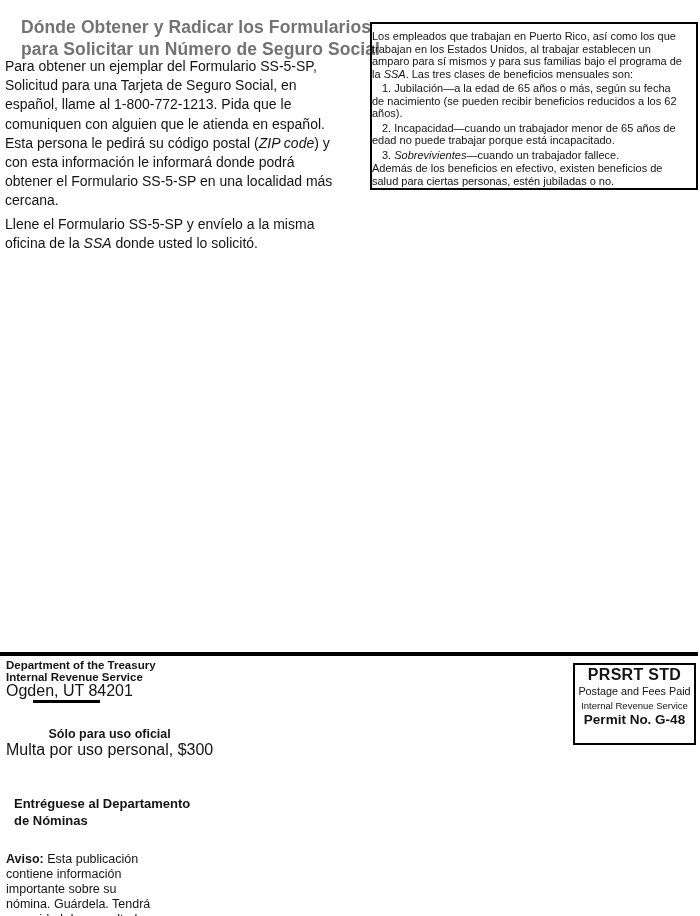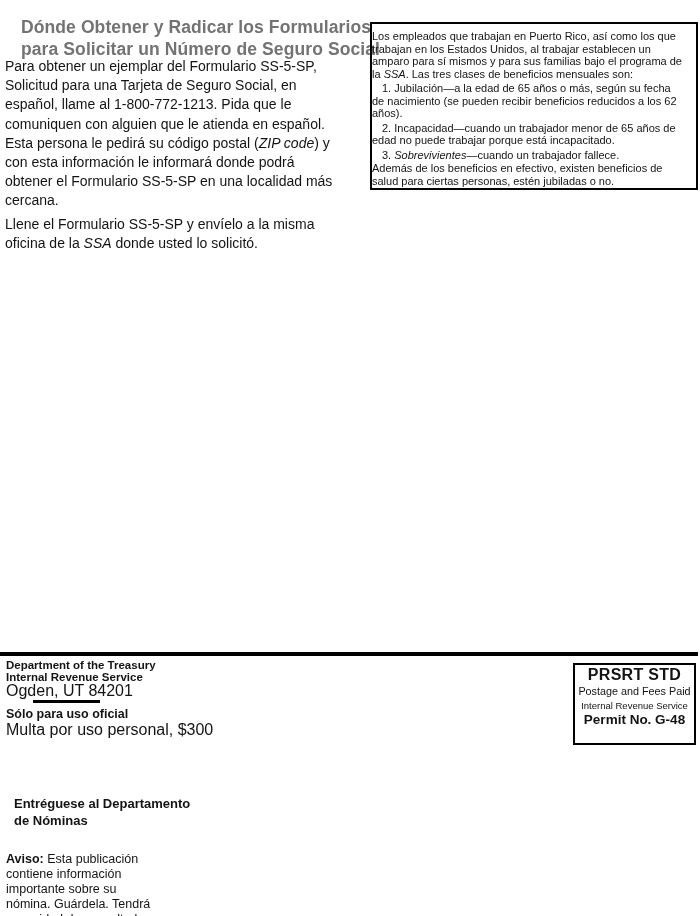--- a/index.html
+++ b/index.html
@@ -31,21 +31,21 @@
   .benefits-box p { margin:0; white-space:pre-line; }
   .benefits-box p.item  { text-indent:10px; margin-top:2px; }
   .benefits-box p.outro { margin-top:1px; }
 
   .rule-main  { position:absolute; left:0;  top:652px; width:698px; height:4px; background:#000; }
   .rule-small { position:absolute; left:33px; top:700px; width:67px; height:3px; background:#000; }
 
   .mailer { position:absolute; left:6px; top:660px; font-size:11.5px; line-height:11.5px; }
   .mailer .addr { font-size:16px; margin-top:2px; }
 
-  .official-use { position:absolute; left:6px; top:707px; }
+  .official-use { position:absolute; left:6px; top:727px;text-align:center; }
   .official-use .label   { font-size:12.5px; font-weight:700; line-height:14px; }
   .official-use .penalty { font-size:16px; line-height:14px; margin-top:2px; }
 
   .postage-box {
     position:absolute; left:573px; top:663px; width:123px; height:82px;
     box-sizing:border-box; border:2px solid #000; text-align:center; 
   }
   .postage-class  { font-size:16px; font-weight:700; line-height:19px; letter-spacing:0.3px; }
   .postage-paid   { font-size:10.8px; line-height:15px; }
   .postage-agency { font-size:9.5px;  line-height:13px; }

